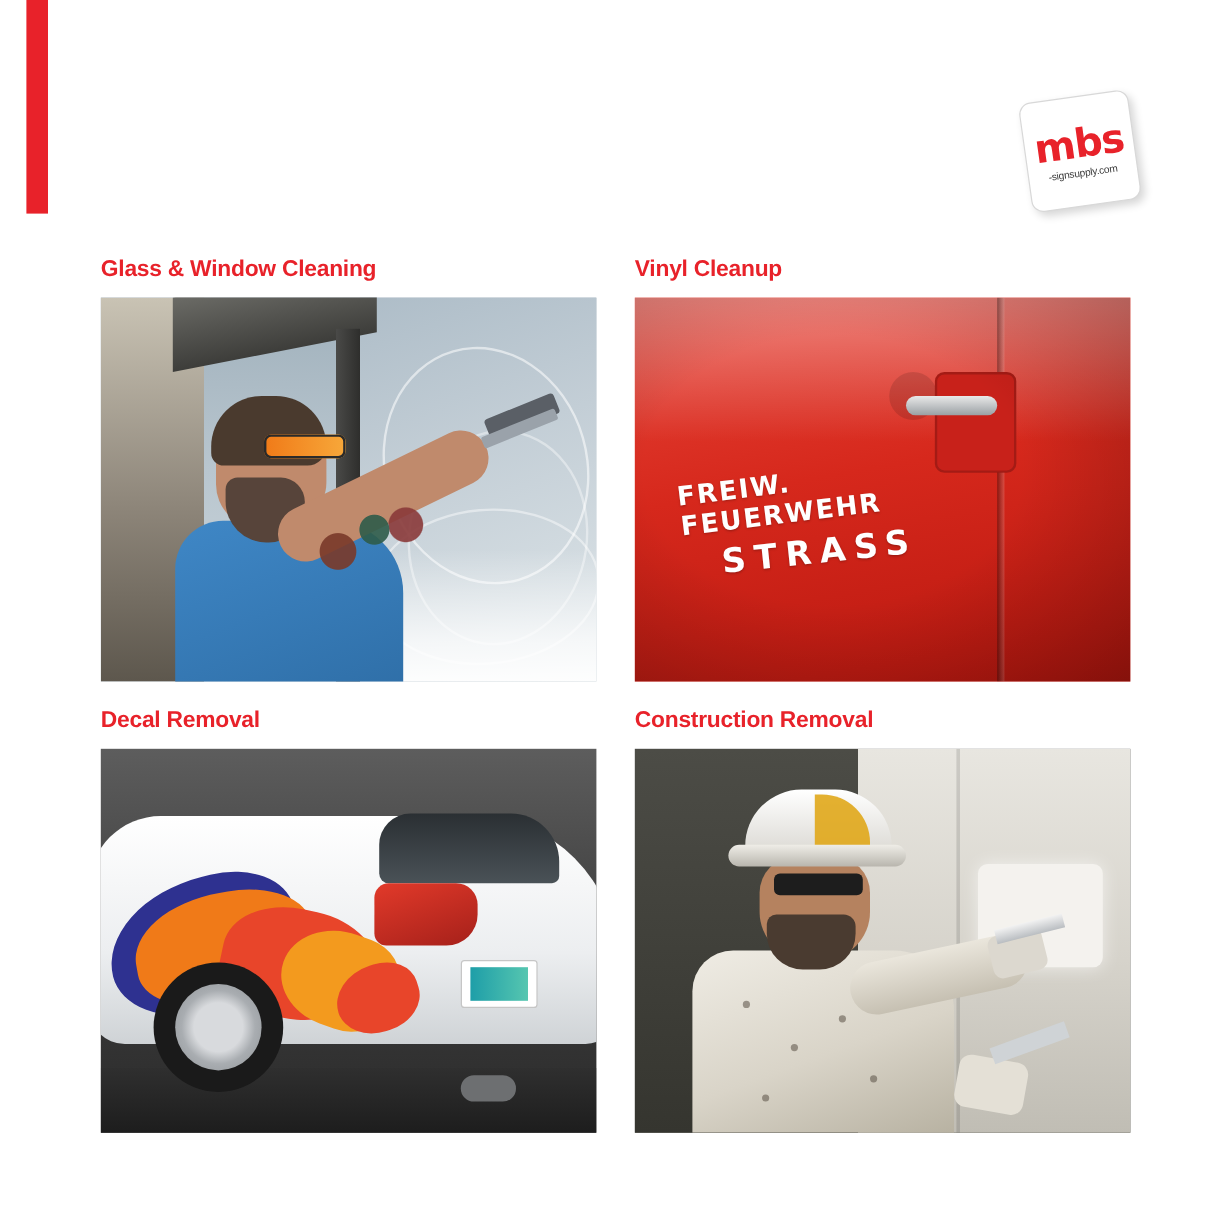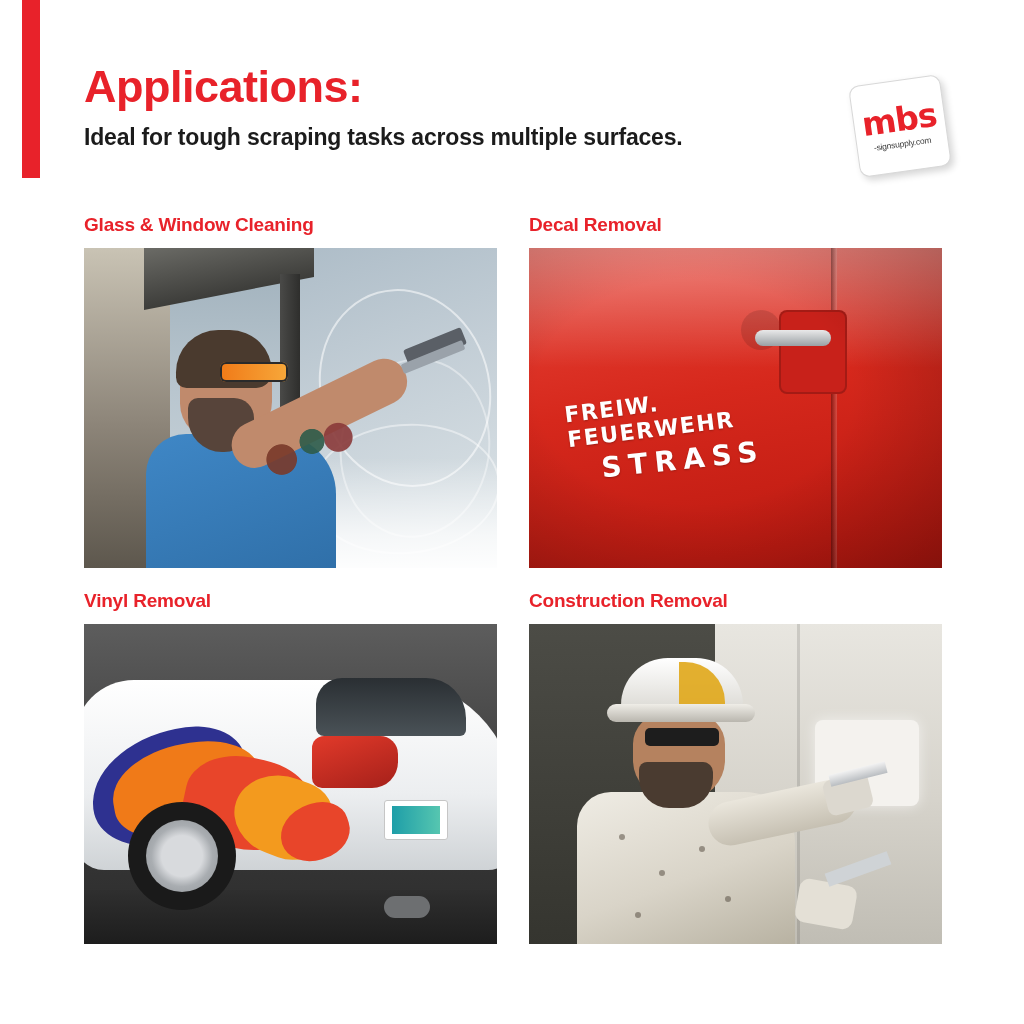--- a/index.html
+++ b/index.html
@@ -357,24 +357,20 @@
     background: #cfd3d6; transform: rotate(-20deg);
   }
 </style>
 </head>
 <body>
 
 <div class="page">
 
   <div class="accent-bar"></div>
 
-  <div class="header">
-    <div class="title">Applications:</div>
-    <div class="subtitle">Ideal for tough scraping tasks across multiple surfaces.</div>
-  </div>
 
   <div class="logo">
     <div class="logo-mark">mbs</div>
     <div class="logo-sub">-signsupply.com</div>
   </div>
 
   <div class="grid">
 
     <div class="card">
       <div class="card-title">Glass &amp; Window Cleaning</div>
@@ -393,35 +389,35 @@
         <div class="beard"></div>
         <div class="glasses"></div>
         <div class="arm"></div>
         <div class="tattoo"></div>
         <div class="squeegee-h"></div>
         <div class="squeegee-b"></div>
       </div>
     </div>
 
     <div class="card">
-      <div class="card-title">Decal Removal</div>
+      <div class="card-title">Vinyl Cleanup</div>
       <div class="photo p2">
         <div class="shine"></div>
         <div class="seam"></div>
         <div class="handle-dot"></div>
         <div class="handle-plate"></div>
         <div class="handle"></div>
         <div class="text1">FREIW. FEUERWEHR</div>
         <div class="text2">STRASS</div>
         <div class="vign"></div>
       </div>
     </div>
 
     <div class="card">
-      <div class="card-title">Vinyl Removal</div>
+      <div class="card-title">Decal Removal</div>
       <div class="photo p3">
         <div class="ground"></div>
         <div class="body"></div>
         <div class="window"></div>
         <div class="light"></div>
         <div class="plate"></div>
         <div class="plate-in"></div>
         <div class="swirl sw1"></div>
         <div class="swirl sw2"></div>
         <div class="swirl sw3"></div>

